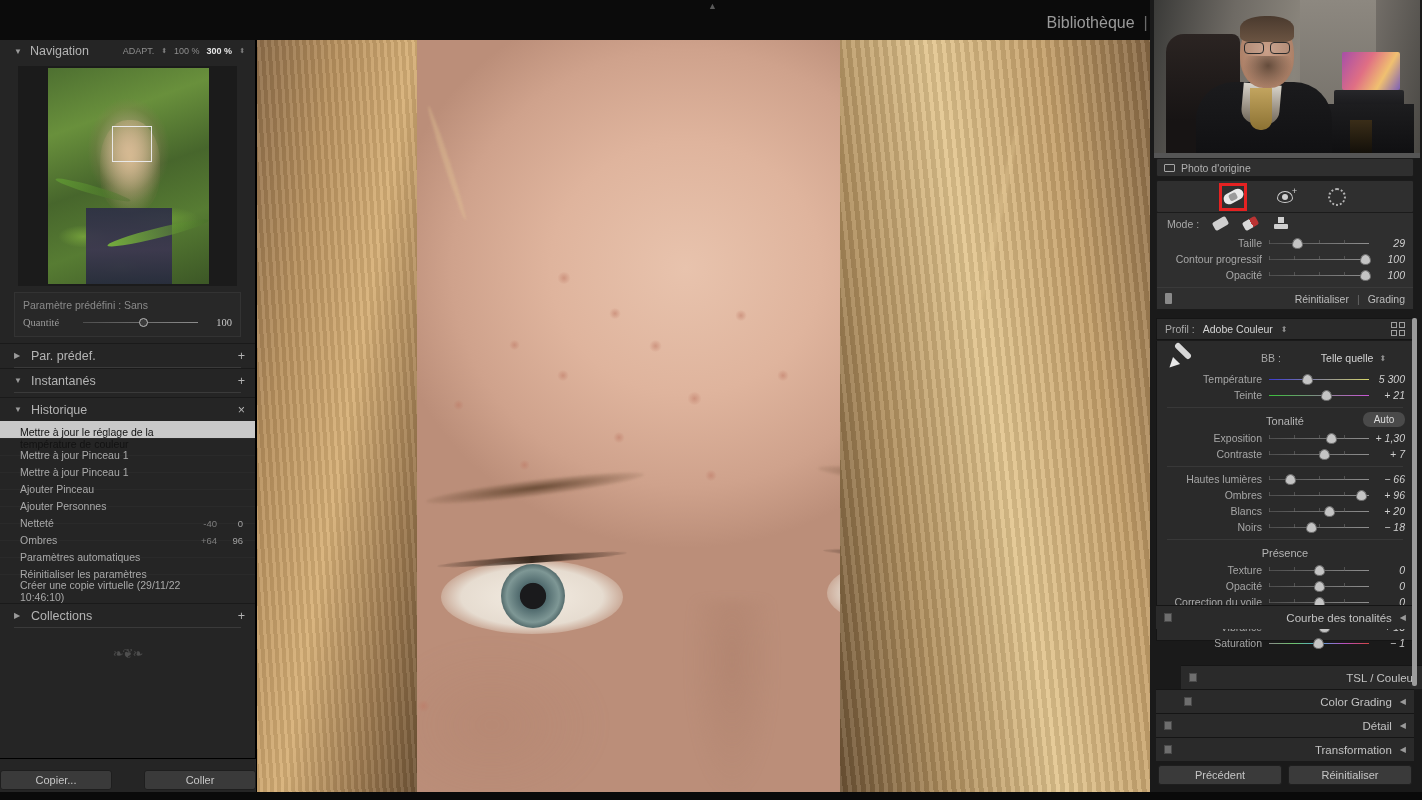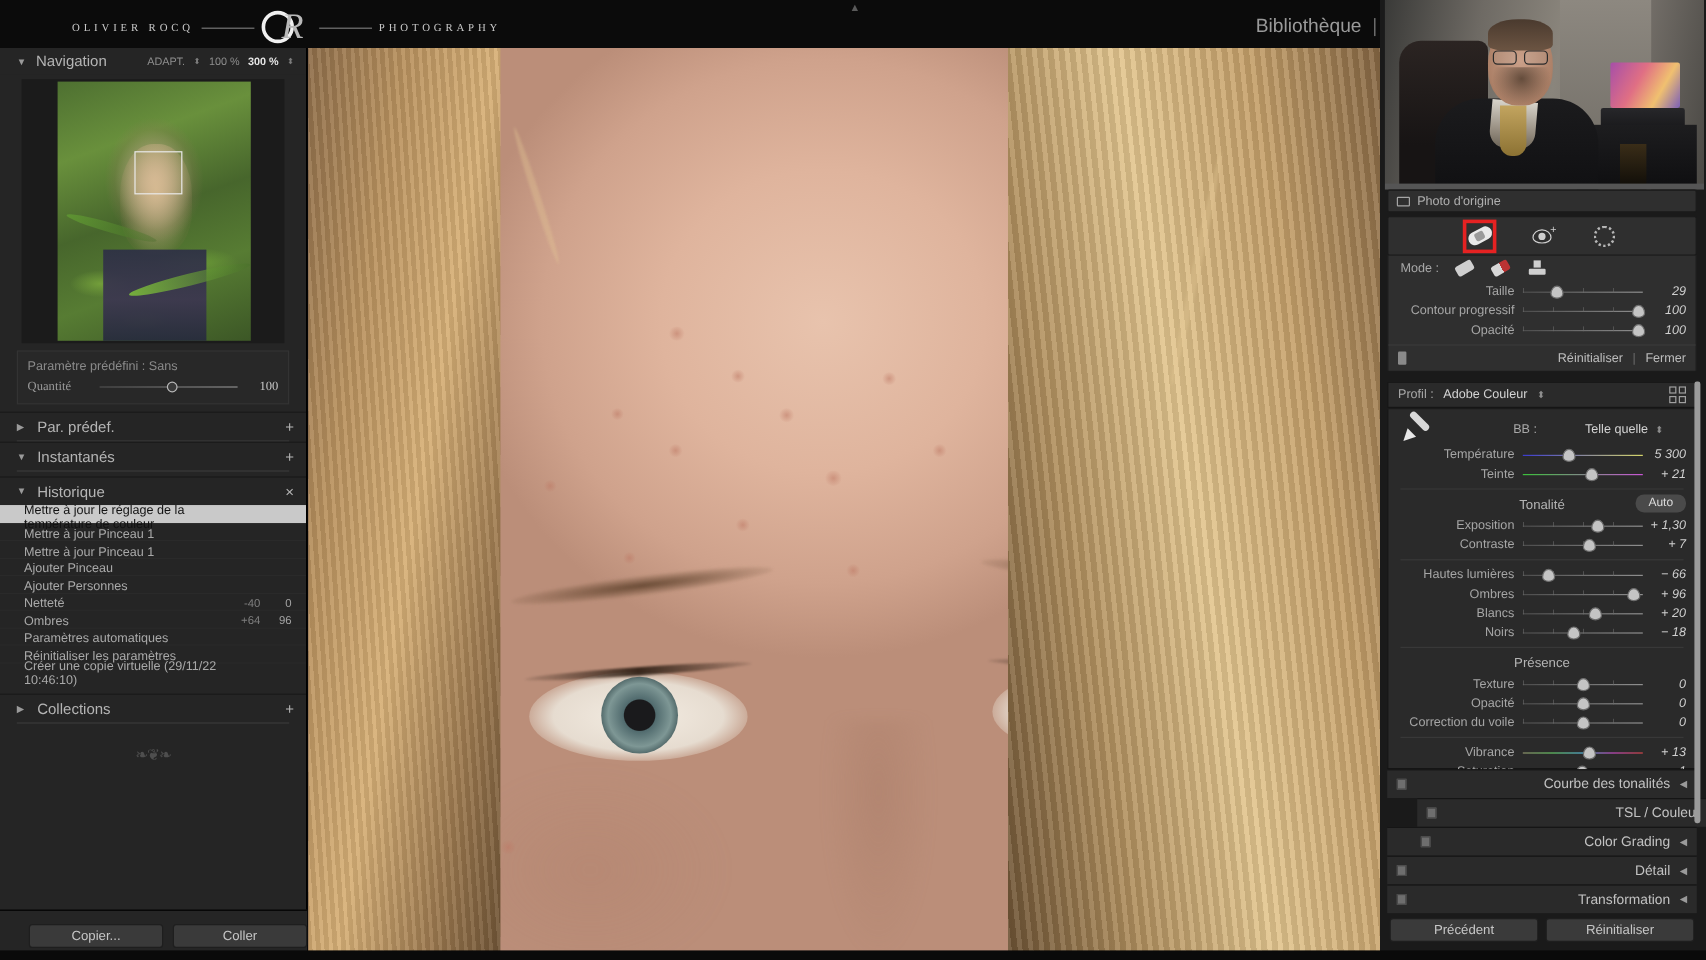--- a/index.html
+++ b/index.html
@@ -126,37 +126,37 @@
   .section-hdr {
     height: 24px; display: flex; align-items: center; padding: 0 10px 0 14px;
     font-size: 12.5px; color: #b4b4b4; border-top: 1px solid #1a1a1a;
   }
   .section-hdr .tri { font-size: 8px; color: #9a9a9a; margin-right: 8px; width: 9px; }
   .section-hdr .title { flex: 1; }
 
   .hist-list { padding: 0 0 0 0; }
   .hist-row {
     display: flex; align-items: center; height: 14.5px;
-    padding: 4px 12px 0 20px; font-size: 10.5px; color: #a9a9a9;
+    padding: 16px 12px 0 20px; font-size: 10.5px; color: #a9a9a9;
     border-top: 1px solid #2a2a2a;
   }
   .hist-row.sel { background: #c9c9c9; color: #121212; border-top-color: #c9c9c9; }
   .hist-row .nm { flex: 1; }
   .hist-row .d1 { width: 34px; text-align: right; color: #7e7e7e; font-size: 9.5px; }
   .hist-row .d2 { width: 26px; text-align: right; color: #a2a2a2; font-size: 9.5px; }
   .hist-row.sel .nm { color: #121212; }
 
   .flourish {
     text-align: center; color: #4e4e4e; font-size: 13px; margin-top: 18px;
     font-family: "Liberation Serif", serif; letter-spacing: -1px;
   }
   .left-footer {
     position: absolute; left: 0; bottom: 0; width: 256px; height: 42px;
     border-top: 1px solid #000; background: #252525;
-    display: flex; align-items: center; justify-content: flex-end; gap: 8px;
+    display: flex; align-items: center; justify-content: space-between; gap: 8px;
   }
   .lrbtn {
     width: 112px; height: 20px; background: #3a3a3a; border: 1px solid #1e1e1e;
     border-radius: 3px; color: #c6c6c6; font-size: 11px;
     display: flex; align-items: center; justify-content: center;
   }
 
   
   .center {
     position: absolute; left: 257px; top: 40px; width: 893px; height: 760px;
@@ -473,30 +473,20 @@
   .filmstrip-bot {
     position: absolute; left: 0; bottom: 0; width: 1422px; height: 8px; background: #0a0a0a;
   }
 </style>
 </head>
 <body>
 
 <div class="app">
 
   <div class="topbar">
-    <div class="logo">
-      <span>OLIVIER  ROCQ</span>
-      <span class="rule"></span>
-      <span class="monogram">
-        <span class="o"></span>
-        <span class="r">R</span>
-      </span>
-      <span class="rule"></span>
-      <span>PHOTOGRAPHY</span>
-    </div>
     <div class="topnav">
       <span class="item">Bibliothèque</span>
       <span class="sep">|</span>
       <span class="item active">Développement</span>
       <span class="sep">|</span>
       <span class="item">Cartes</span>
       <span class="sep">|</span>
       <span class="item">Livres</span>
     </div>
   </div>
@@ -753,21 +743,21 @@
           <span class="knob" style="left:96%"></span>
         </span>
         <span class="val">100</span>
       </div>
 
       <div style="display:flex; align-items:center; height:22px; padding:0 8px; border-top:1px solid #3a3a3a; margin-top:4px; font-size:10.5px; color:#bdbdbd;">
         <span style="width:7px;height:11px;background:#8a8a8a;border-radius:1px;"></span>
         <span style="flex:1"></span>
         <span>Réinitialiser</span>
         <span style="margin:0 8px; color:#6a6a6a;">|</span>
-        <span>Fermer</span>
+        <span>Grading</span>
       </div>
     </div>
 
     <div class="profil-row">
       <span>Profil :</span>
       <span class="pv">Adobe Couleur</span>
       <span class="car2">⬍</span>
       <span class="gridicon">
           <i></i>
           <i></i>
@@ -917,21 +907,21 @@
       <div class="rslider">
         <span class="lbl">Saturation</span>
         <span class="rtrack">
           <span class="bar sat"></span>
           <span class="knob" style="left:49%"></span>
         </span>
         <span class="val">− 1</span>
       </div>
     </div>
 
-    <div class="collapsed-row" style="top:641px;">
+    <div class="collapsed-row" style="top:605px;">
       <span class="sq"></span>
       <span class="nm">Courbe des tonalités</span>
       <span class="tri">◀</span>
     </div>
     <div class="collapsed-row" style="top:665px;margin-left:25px;">
       <span class="sq"></span>
       <span class="nm">TSL / Couleur</span>
       <span class="tri">◀</span>
     </div>
     <div class="collapsed-row" style="top:689px;padding-left:28px;">

